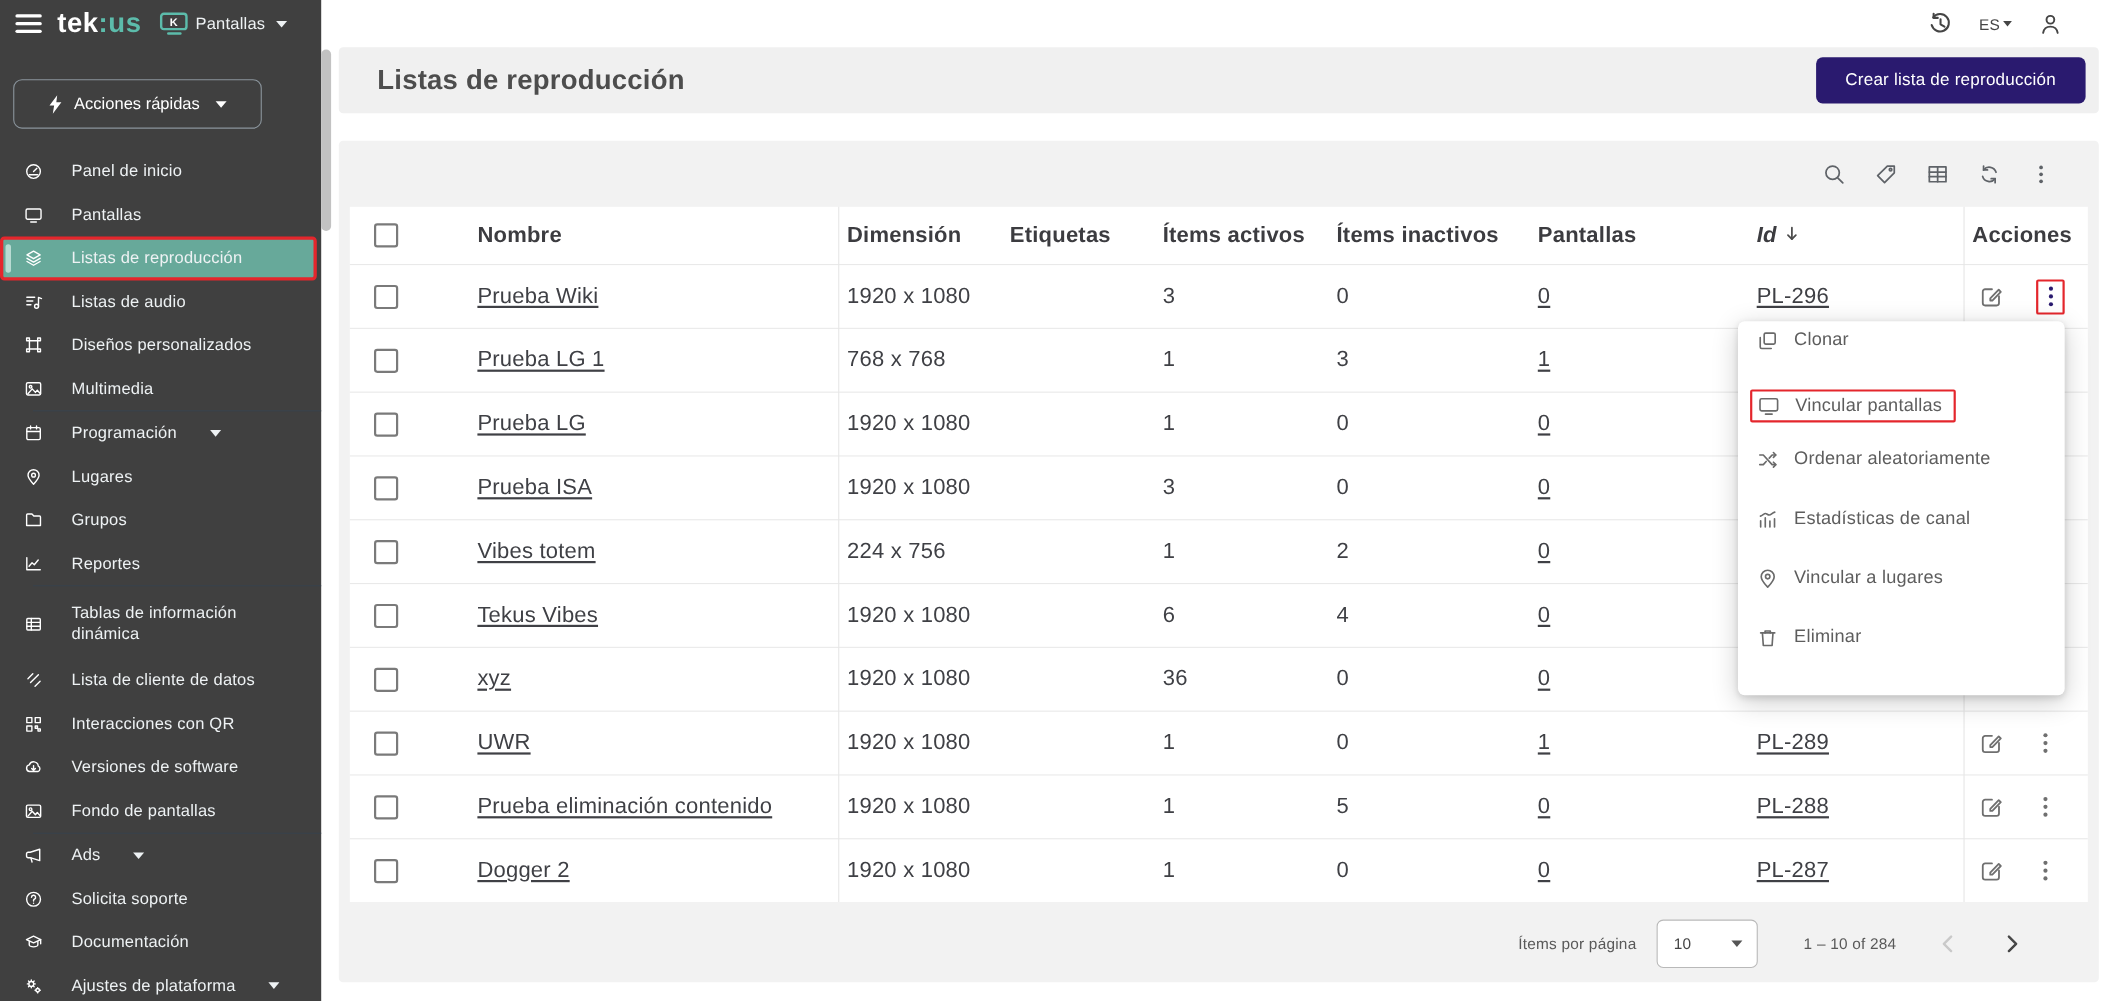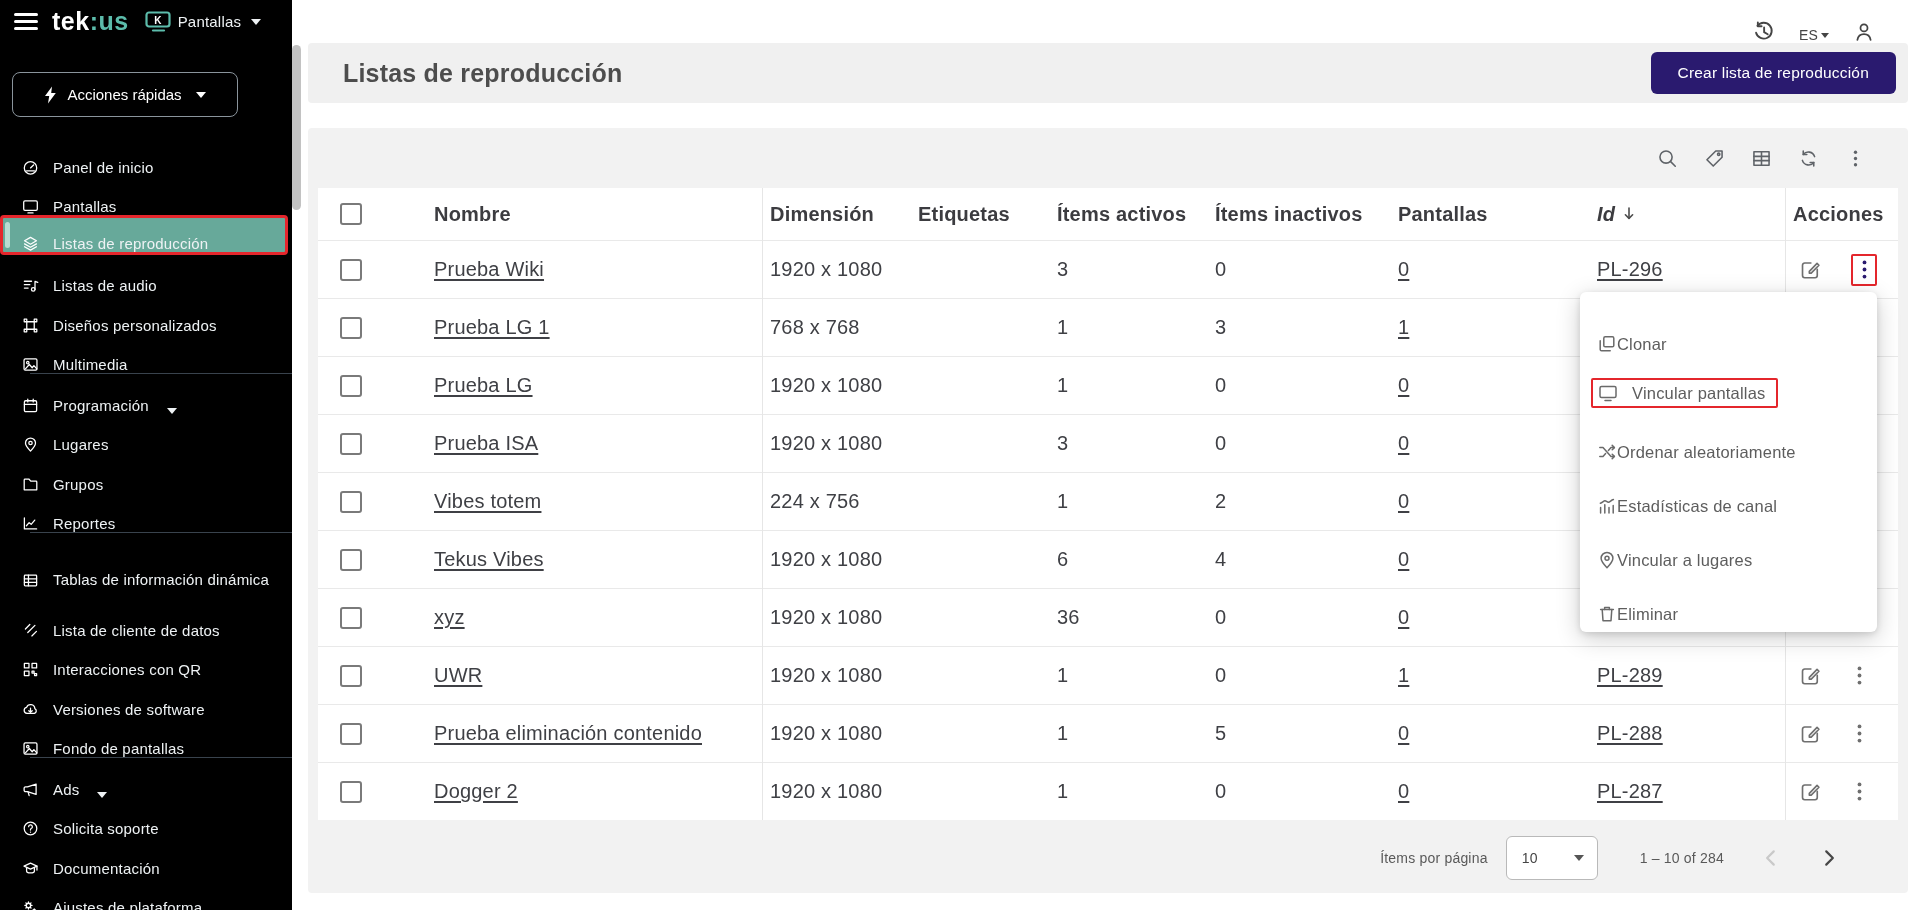--- a/index.html
+++ b/index.html
@@ -1,42 +1,42 @@
 <!DOCTYPE html>
 <html><head>
 <meta charset="utf-8">
 <style>
   * { margin:0; padding:0; box-sizing:border-box; }
   body { font-family:"Liberation Sans", sans-serif; background:#fff; }
   .page { position:relative; width:1920px; height:910px; background:#fff; overflow:hidden; letter-spacing:.2px; }
 
   
-  .sidebar { position:absolute; left:0; top:0; width:292px; height:910px; background:#000000; color:#eef2f4; z-index:20; }
+  .sidebar { position:absolute; left:0; top:0; width:292px; height:910px; background:#404040; color:#eef2f4; z-index:20; }
   .brand-row { display:flex; align-items:center; height:43px; padding-left:14px; }
   .hamburger { width:24px; display:flex; flex-direction:column; gap:4px; cursor:pointer; }
   .hamburger span { display:block; height:3px; background:#fff; border-radius:2px; }
   .logo { margin-left:14px; font-size:25px; font-weight:700; color:#fff; letter-spacing:.5px; }
   .logo .accent { color:#5cbcab; }
   .screens-select { margin-left:16px; display:flex; align-items:center; gap:6px; font-size:15px; cursor:pointer; }
   .screens-select svg { display:block; }
   .caret { width:0; height:0; border-left:5px solid transparent; border-right:5px solid transparent; border-top:6px solid currentColor; display:inline-block; margin-left:4px; }
   .quick-btn { position:absolute; left:12px; top:72px; width:226px; height:45px; border:1px solid #8a949c; border-radius:8px; display:flex; align-items:center; justify-content:center; gap:10px; color:#fff; font-size:15px; font-weight:500; cursor:pointer; background:transparent; }
   .nav { position:absolute; top:136px; left:0; right:0; }
-  .nav-item { display:flex; align-items:flex-end; height:39.5px; padding-left:22px; gap:14px; font-size:15px; color:#eef2f4; cursor:pointer; }
+  .nav-item { display:flex; align-items:center; height:39.5px; padding-left:22px; gap:26px; font-size:15px; color:#eef2f4; cursor:pointer; }
   .nav-item .ic { width:17px; height:17px; flex:none; color:#fff; }
   .nav-item .ic svg { width:100%; height:100%; display:block; }
   .nav-div { height:1px; background:#39434d; margin-left:30px; }
   .nav-item.selected { position:relative; background:#67a99a; border:3px solid #e4262c; border-radius:4px; margin-right:4px; padding-left:19px; }
   .nav-item.selected::before { content:""; position:absolute; left:2px; top:4px; bottom:4px; width:5px; border-radius:3px; background:#b9dbd2; }
   .nav-item.two-line { margin-top:12px; height:44px; line-height:19px; padding-right:14px; }
   .nav-item.after-two { margin-top:10px; }
   .side-scrollbar { position:absolute; left:292px; top:45px; width:9px; height:165px; background:#c2c2c2; border-radius:5px; z-index:25; }
 
   
-  .topbar-icons { position:absolute; top:0; left:1752px; height:43px; display:flex; align-items:flex-end; gap:24px; color:#454545; z-index:5; }
+  .topbar-icons { position:absolute; top:0; left:1752px; height:43px; display:flex; align-items:center; gap:24px; color:#454545; z-index:5; }
   .topbar-icons .tb { display:flex; align-items:center; cursor:pointer; }
   .lang { font-size:14px; font-weight:500; }
   .lang .caret { border-top-width:5px; border-left-width:4px; border-right-width:4px; margin-left:3px; color:#454545; }
 
   
   .banner { position:absolute; left:308px; top:43px; width:1600px; height:60px; background:#f0f0f0; border-radius:4px; }
   .page-title { position:absolute; left:35px; top:50%; transform:translateY(-50%); font-size:25px; font-weight:600; color:#4d4d4d; }
   .create-btn { position:absolute; right:12px; top:9px; height:42px; padding:0 27px; background:#2a1a6f; color:#fff; border:none; border-radius:6px; font-size:15.5px; display:flex; align-items:center; cursor:pointer; font-family:inherit; letter-spacing:.2px; }
 
   
@@ -69,21 +69,21 @@
   .psel { margin-left:18px; width:92px; height:44px; background:#fff; border:1px solid #b9b9b9; border-radius:6px; display:flex; align-items:center; justify-content:space-between; padding:0 13px 0 15px; color:#454545; cursor:pointer; }
   .psel .caret { color:#555; border-top-width:6px; }
   .prange { margin-left:42px; }
   .chev { margin-left:36px; width:22px; height:22px; cursor:pointer; }
   .chev svg { width:100%; height:100%; display:block; }
   .chev.prev { color:#c9c9c9; }
   .chev.next { color:#474747; }
 
   
   .context-menu { position:absolute; left:1580px; top:292px; width:297px; background:#fff; border-radius:6px; box-shadow:0 6px 24px rgba(0,0,0,.2), 0 2px 6px rgba(0,0,0,.12); padding:8px 0; z-index:40; }
-  .menu-item { height:54px; display:flex; align-items:flex-end; padding-left:17px; font-size:16.5px; color:#5d5d5d; cursor:pointer; }
+  .menu-item { height:54px; display:flex; align-items:flex-start; padding-left:17px; gap:14px; font-size:16.5px; color:#5d5d5d; cursor:pointer; }
   .menu-item .ic { width:20px; height:20px; color:#6a6a6a; flex:none; }
   .menu-item .ic svg { width:100%; height:100%; display:block; }
   .menu-hl { display:inline-flex; align-items:center; gap:14px; border:2.5px solid #e4262c; padding:3px 10px 3px 5px; margin-left:-6px; border-radius:2px; }
 </style>
 </head>
 <body>
 
 <div class="page">
 
   <div class="sidebar">

